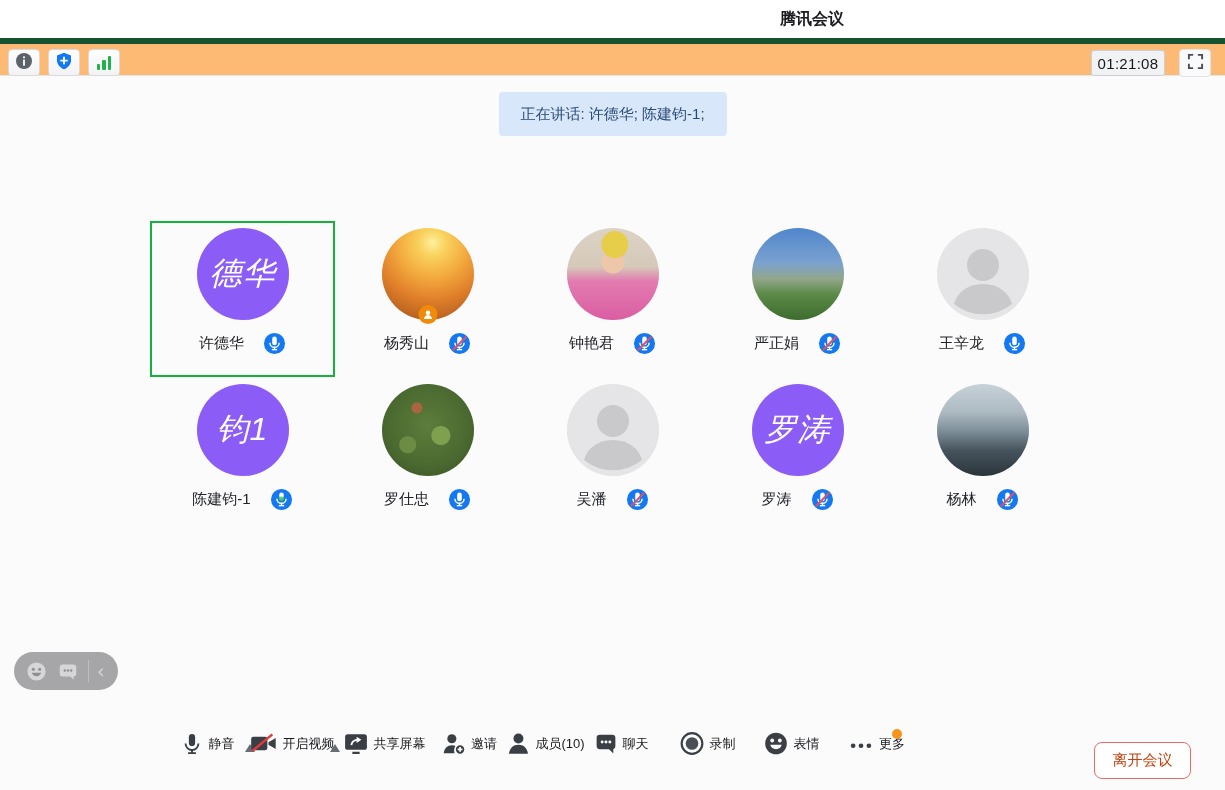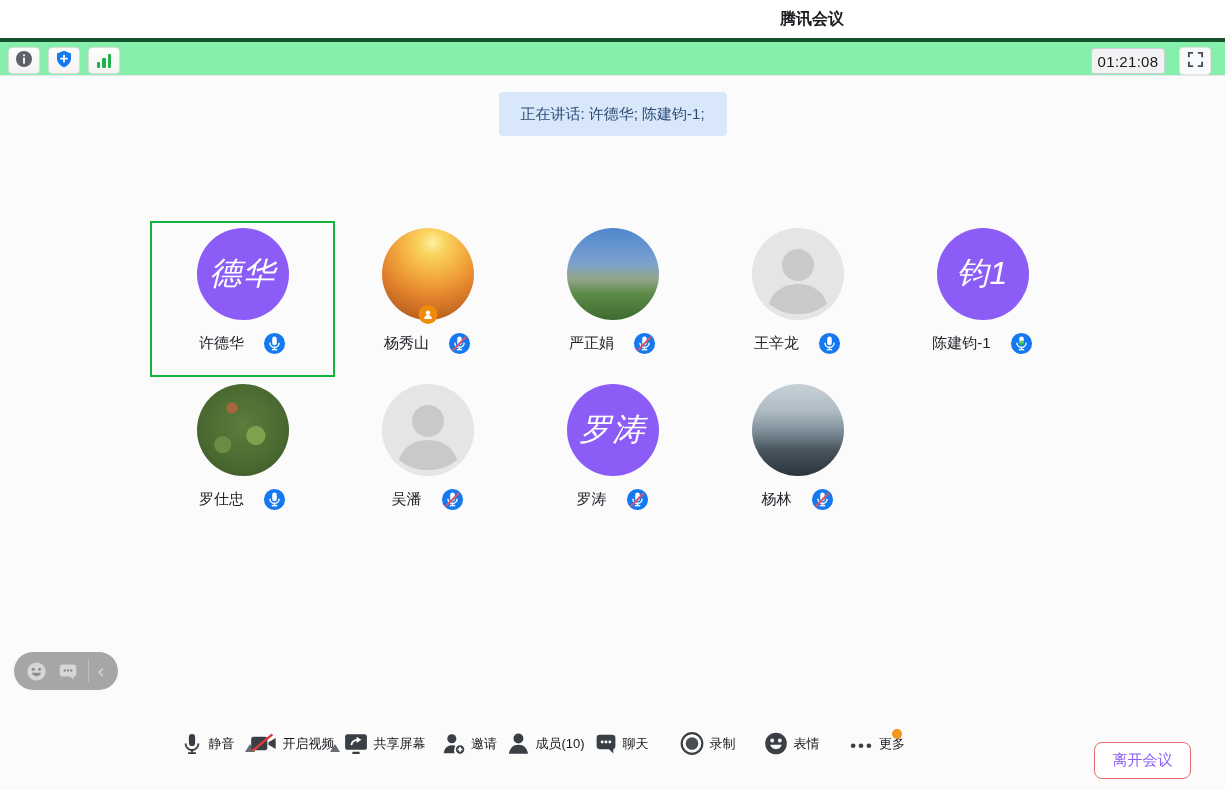--- a/index.html
+++ b/index.html
@@ -4,22 +4,22 @@
 <style>
   * { margin:0; padding:0; box-sizing:border-box; }
   html,body { width:1225px; height:790px; }
   body { font-family:"Liberation Sans","DejaVu Sans",sans-serif; overflow:hidden; }
   .app { position:relative; width:1225px; height:790px; background:#fbfbfc; }
 
   
   .titlebar { position:absolute; top:0; left:0; right:0; height:38px; background:#ffffff;font-weight:bold; }
   .window-title { position:absolute; left:812px; top:50%; transform:translate(-50%,-50%);
     font-size:16px; color:#1b1b1f; white-space:nowrap; }
-  .iconbar { position:absolute; top:38px; left:0; right:0; height:38px; background:#86efac;
-    border-top:4px solid #14532d; border-bottom:1px solid #e7e7ea; }
+  .iconbar { position:absolute; top:38px; left:0; right:0; height:38px; background:#fdba74;
+    border-top:6px solid #14532d; border-bottom:1px solid #e7e7ea; }
   .chip { position:absolute; top:5px; width:32px; height:27px; border:1px solid #dadadd;
     border-radius:4px; background:linear-gradient(#fdfdfd,#f3f3f5); display:flex;
     align-items:center; justify-content:center; cursor:pointer; }
   .chip-info { left:8px; } .chip-shield { left:48px; } .chip-network { left:88px; }
   .net-bars { display:flex; align-items:flex-end; gap:2px; height:14px; }
   .net-bars i { display:block; width:3.5px; background:#22b24c; border-radius:1px; }
   .net-bars i:nth-child(1){height:6px;} .net-bars i:nth-child(2){height:10px;} .net-bars i:nth-child(3){height:14px;}
   .timerbox { position:absolute; right:60px; top:6px; width:74px; height:26px; background:#f1f2f4;
     border:1px solid #cfcfd3; border-radius:3px; font-size:15px; color:#17181a;
     display:flex; align-items:center; justify-content:center; letter-spacing:.3px; }
@@ -76,21 +76,21 @@
   .tb-label { font-size:13px; color:#17191d; white-space:nowrap; }
   .tb-caret { position:absolute; top:22px; transform:translateX(-50%); width:0; height:0;
     border-left:5px solid transparent; border-right:5px solid transparent;
     border-bottom:8px solid #686c73; cursor:pointer; }
   .tbi0{left:207px;} .tbi1{left:292px;} .tbi2{left:384px;} .tbi3{left:469px;align-items:center;}
   .tbi4{left:545px;} .tbi5{left:621px;} .tbi6{left:707px;} .tbi7{left:791px;} .tbi8{left:876px;}
   .tbc0{left:250px;} .tbc1{left:335px;}
   .notif-dot { position:absolute; top:0px; left:calc(50% + 16px); width:10px; height:10px;
     border-radius:50%; background:#f7941e; }
   .leave-btn { position:absolute; right:34px; bottom:11px; width:97px; height:37px;
-    background:#ffffff; border:1px solid #e86a6a; border-radius:8px; color:#8b5cf6;
+    background:#ffffff; border:1px solid #e86a6a; border-radius:8px; color:#c2410c;
     font-size:15px; font-family:inherit; cursor:pointer; }
 </style>
 </head>
 <body>
 
 <div class="app">
 
   <div class="titlebar">
     <span class="window-title">腾讯会议</span>
   </div>
@@ -157,20 +157,36 @@
           <div class="avatar photo-sunset"></div>
           <div class="person-badge">
             <svg width="11" height="11" viewBox="0 0 24 24">
               <circle cx="12" cy="8" r="5" fill="#fff"></circle>
               <path d="M3 22c1-6 5-9 9-9s8 3 9 9z" fill="#fff"></path>
             </svg>
           </div>
         </div>
         <div class="name-row">
           <span class="pname">杨秀山</span>
+          <span class="mic"><svg width="23" height="23" viewBox="0 0 24 24">
+              <circle cx="12" cy="12" r="11" fill="#1478f0"></circle>
+              <rect x="9.6" y="4.8" width="4.8" height="9" rx="2.4" fill="#ffffff"></rect>
+              <path d="M7.2 11.2a4.8 4.8 0 0 0 9.6 0" fill="none" stroke="#ffffff" stroke-width="1.5"></path>
+              <line x1="12" y1="16" x2="12" y2="18.2" stroke="#ffffff" stroke-width="1.5"></line>
+              <line x1="9.2" y1="18.4" x2="14.8" y2="18.4" stroke="#ffffff" stroke-width="1.5"></line>
+              <line x1="5.5" y1="18.5" x2="18.5" y2="5.5" stroke="#d9536b" stroke-width="2.1" stroke-linecap="round"></line>
+            </svg></span>
+        </div>
+      </div>
+      <div class="tile">
+        <div class="avatar-wrap">
+          <div class="avatar photo-baby"></div>
+        </div>
+        <div class="name-row">
+          <span class="pname">钟艳君</span>
           <span class="mic"><svg width="23" height="23" viewBox="0 0 24 24">
               <circle cx="12" cy="12" r="11" fill="#1478f0"></circle>
               <rect x="9.6" y="4.8" width="4.8" height="9" rx="2.4" fill="#ffffff"></rect>
               <path d="M7.2 11.2a4.8 4.8 0 0 0 9.6 0" fill="none" stroke="#ffffff" stroke-width="1.5"></path>
               <line x1="12" y1="16" x2="12" y2="18.2" stroke="#ffffff" stroke-width="1.5"></line>
               <line x1="9.2" y1="18.4" x2="14.8" y2="18.4" stroke="#ffffff" stroke-width="1.5"></line>
               <line x1="5.5" y1="18.5" x2="18.5" y2="5.5" stroke="#d9536b" stroke-width="2.1" stroke-linecap="round"></line>
             </svg></span>
         </div>
       </div>

